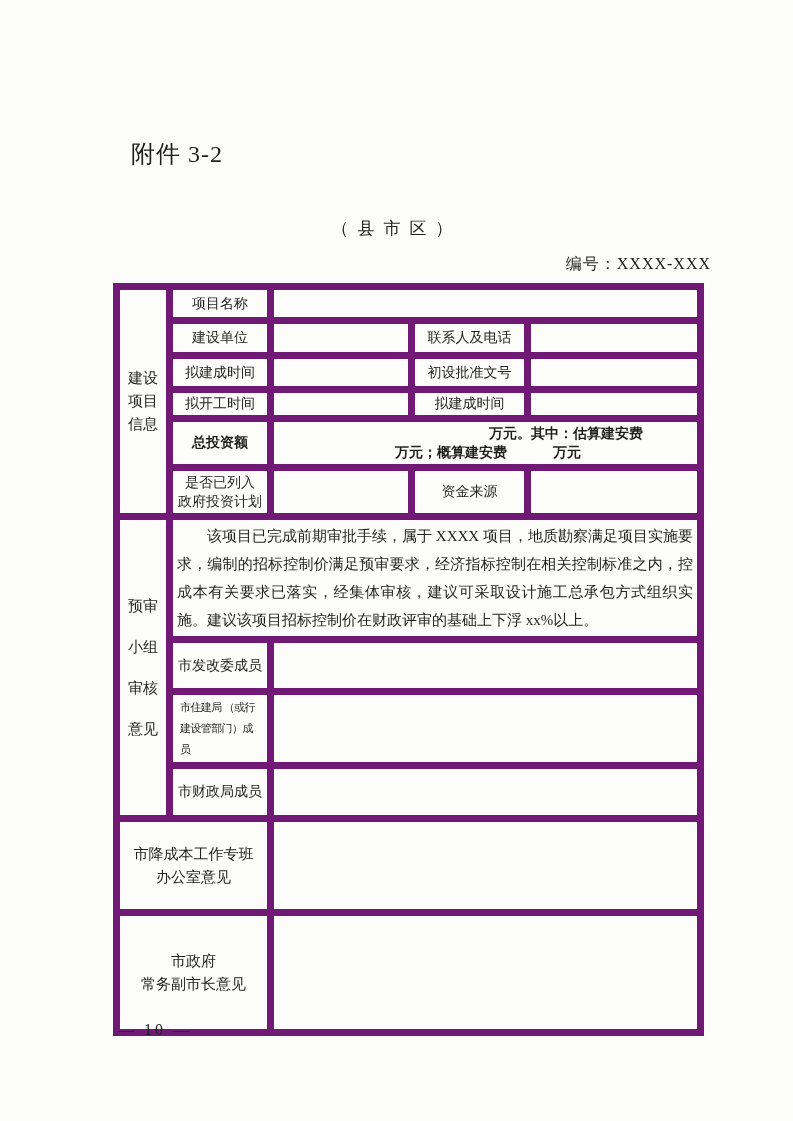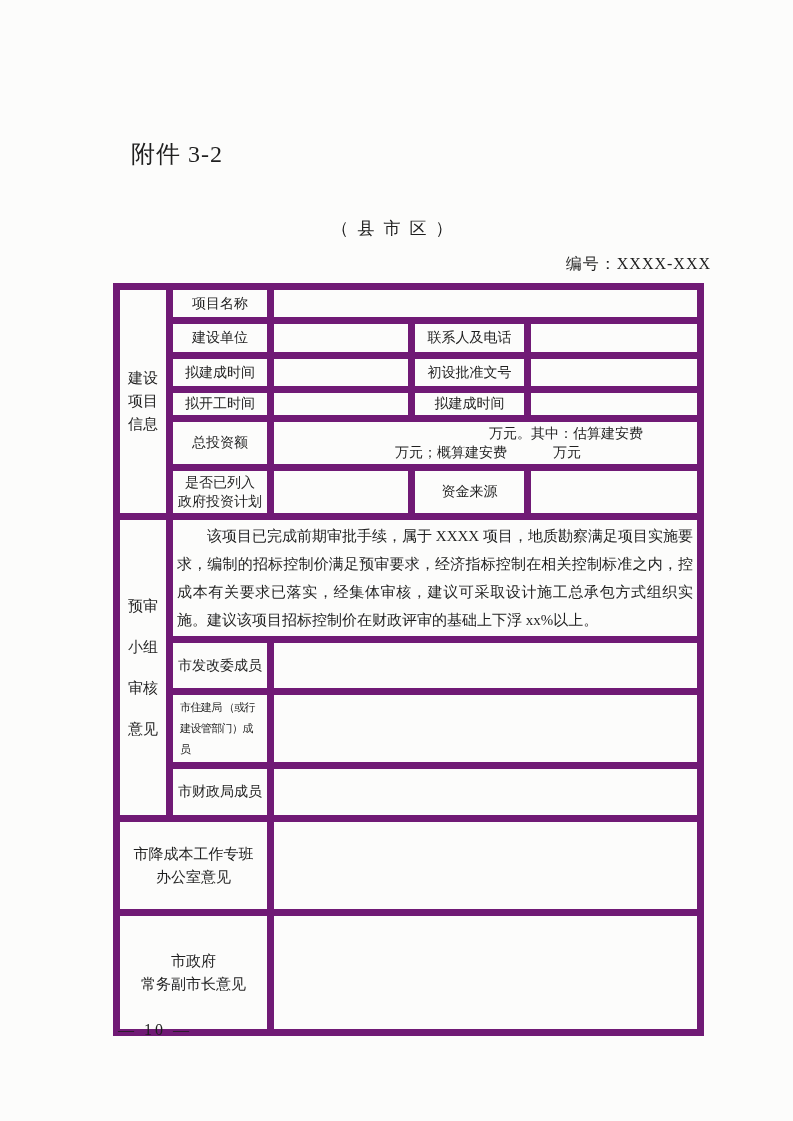--- a/index.html
+++ b/index.html
@@ -56,21 +56,21 @@
     border: 7px solid #701a75;
     vertical-align: middle;
     text-align: center;
     padding: 2px 4px;
     overflow: hidden;
   }
   tr.r1  { height: 34px; }
   tr.r2  { height: 35px; }
   tr.r3  { height: 34px; }
   tr.r4  { height: 23px; }
-  tr.r5  { height: 40px; }
+  tr.r5  { height: 40px; font-weight: bold; }
   tr.r6  { height: 41px; }
   tr.r7  { height: 109px; }
   tr.r8  { height: 52px; }
   tr.r9  { height: 56px; }
   tr.r10 { height: 53px; }
   tr.r11 { height: 94px; }
   tr.r12 { height: 120px; }
   td.vhead { font-size: 15px; padding: 0; }
   td.vhead .vwrap {
     display: flex;

